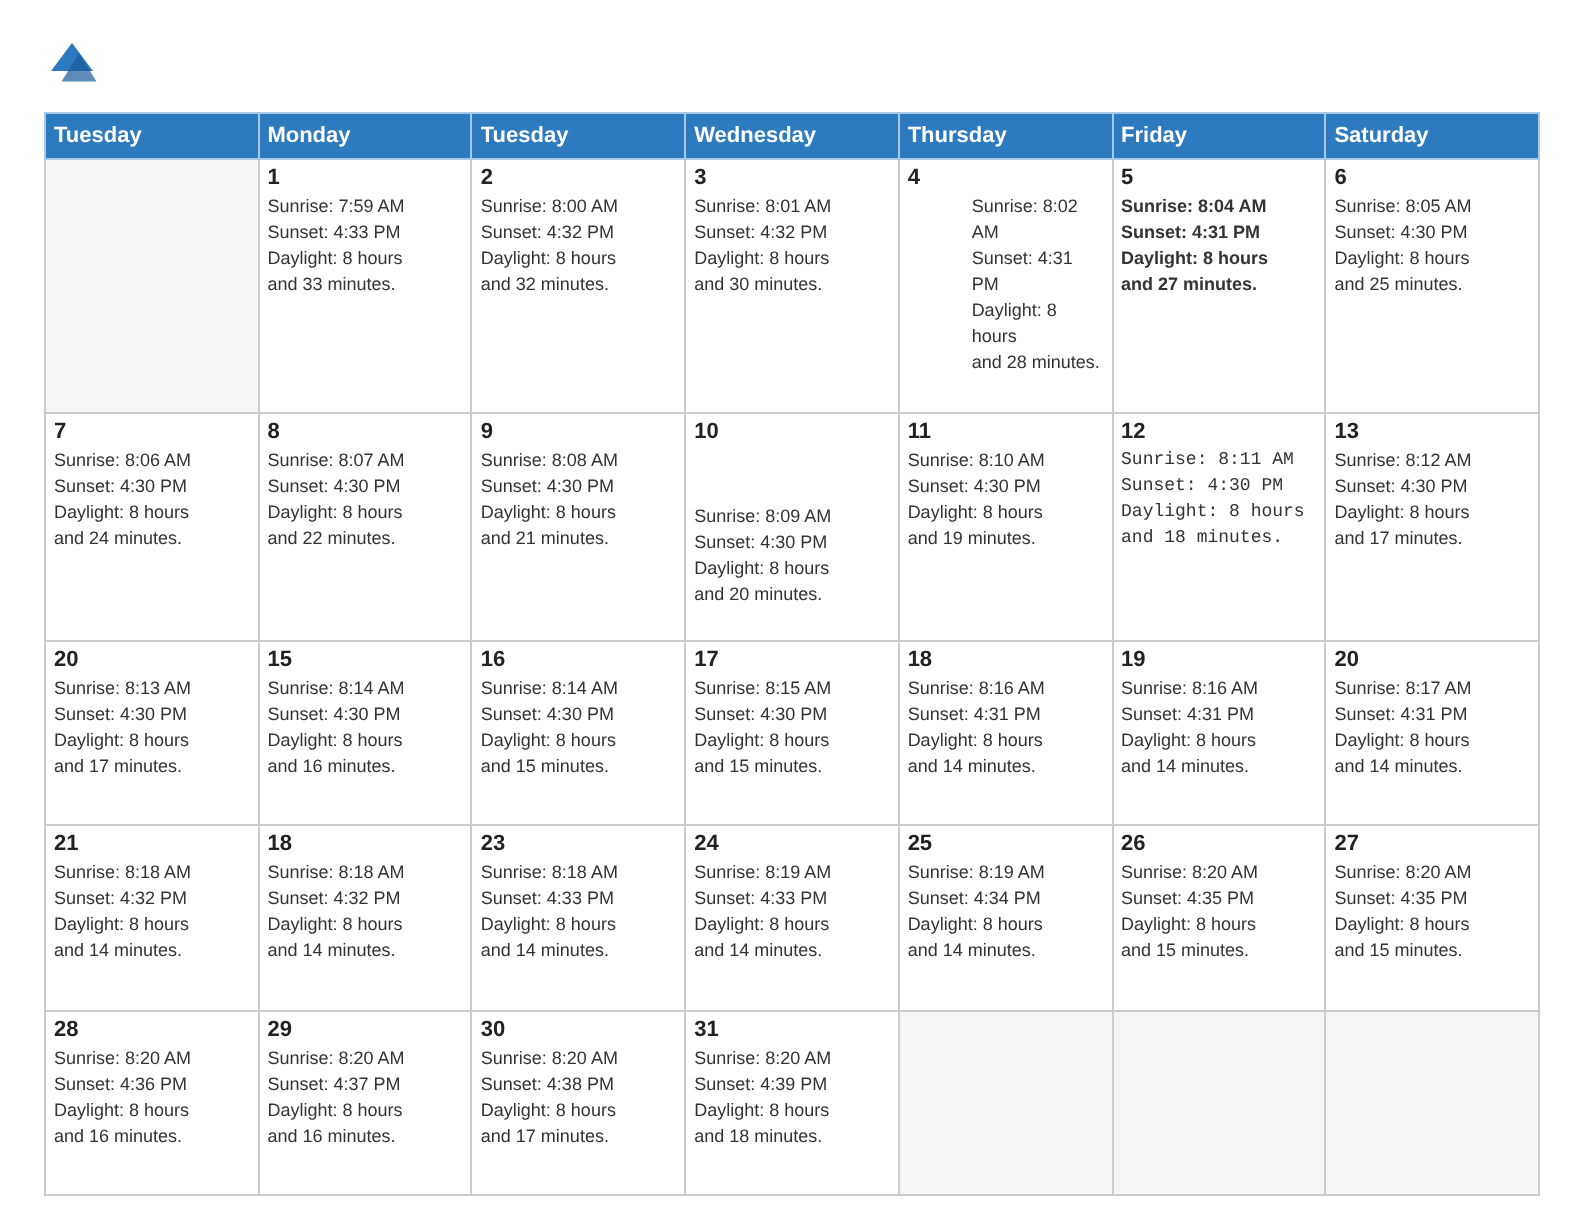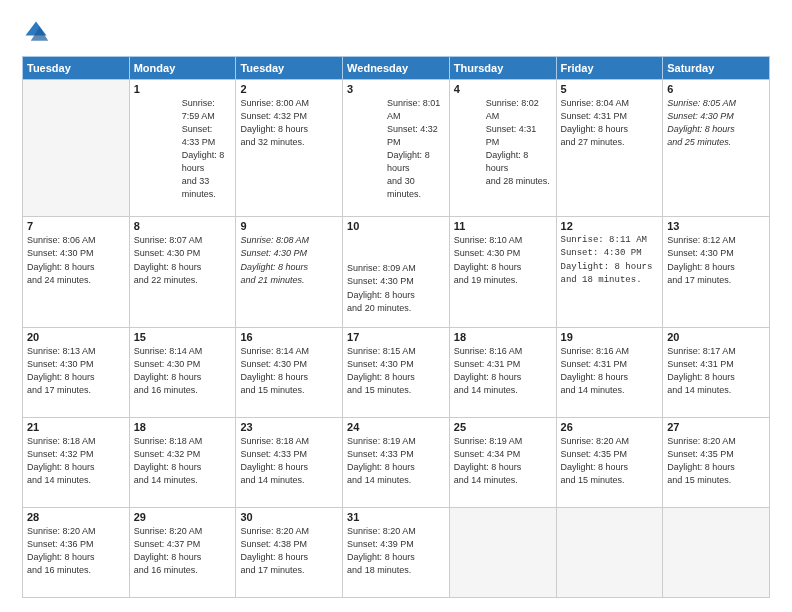--- a/index.html
+++ b/index.html
@@ -131,56 +131,56 @@
           <th>Thursday</th>
           <th>Friday</th>
           <th>Saturday</th>
         </tr>
     </thead>
     <tbody id="calendar-body">
     <tr>
           <td class="empty"></td>
           <td>
             <span class="day-num">1</span>
-            <div class="day-info" style="white-space: pre-line; margin-left: 48px;">Sunrise: 7:59 AM
+            <div class="day-info" style="white-space: pre-line;">Sunrise: 7:59 AM
 Sunset: 4:33 PM
 Daylight: 8 hours
 and 33 minutes.</div>
           </td>
           <td>
             <span class="day-num">2</span>
             <div class="day-info" style="white-space: pre-line;">Sunrise: 8:00 AM
 Sunset: 4:32 PM
 Daylight: 8 hours
 and 32 minutes.</div>
           </td>
           <td>
             <span class="day-num">3</span>
-            <div class="day-info" style="white-space: pre-line; margin-left: 40px;">Sunrise: 8:01 AM
+            <div class="day-info" style="white-space: pre-line;">Sunrise: 8:01 AM
 Sunset: 4:32 PM
 Daylight: 8 hours
 and 30 minutes.</div>
           </td>
           <td>
             <span class="day-num">4</span>
             <div class="day-info" style="white-space: pre-line; margin-left: 32px;">Sunrise: 8:02 AM
 Sunset: 4:31 PM
 Daylight: 8 hours
 and 28 minutes.</div>
           </td>
           <td>
             <span class="day-num">5</span>
-            <div class="day-info" style="white-space: pre-line;">Sunrise: 8:04 AM
+            <div class="day-info" style="white-space: pre-line; font-weight: bold;">Sunrise: 8:04 AM
 Sunset: 4:31 PM
 Daylight: 8 hours
 and 27 minutes.</div>
           </td>
           <td>
             <span class="day-num">6</span>
-            <div class="day-info" style="white-space: pre-line; font-style: italic;">Sunrise: 8:05 AM
+            <div class="day-info" style="white-space: pre-line;">Sunrise: 8:05 AM
 Sunset: 4:30 PM
 Daylight: 8 hours
 and 25 minutes.</div>
           </td>
         </tr>
         <tr>
           <td>
             <span class="day-num">7</span>
             <div class="day-info" style="white-space: pre-line;">Sunrise: 8:06 AM
 Sunset: 4:30 PM
@@ -189,21 +189,21 @@
           </td>
           <td>
             <span class="day-num">8</span>
             <div class="day-info" style="white-space: pre-line;">Sunrise: 8:07 AM
 Sunset: 4:30 PM
 Daylight: 8 hours
 and 22 minutes.</div>
           </td>
           <td>
             <span class="day-num">9</span>
-            <div class="day-info" style="white-space: pre-line; font-style: italic;">Sunrise: 8:08 AM
+            <div class="day-info" style="white-space: pre-line;">Sunrise: 8:08 AM
 Sunset: 4:30 PM
 Daylight: 8 hours
 and 21 minutes.</div>
           </td>
           <td>
             <span class="day-num">10</span>
             <div class="day-info" style="white-space: pre-line; margin-top: 30px;">Sunrise: 8:09 AM
 Sunset: 4:30 PM
 Daylight: 8 hours
 and 20 minutes.</div>

